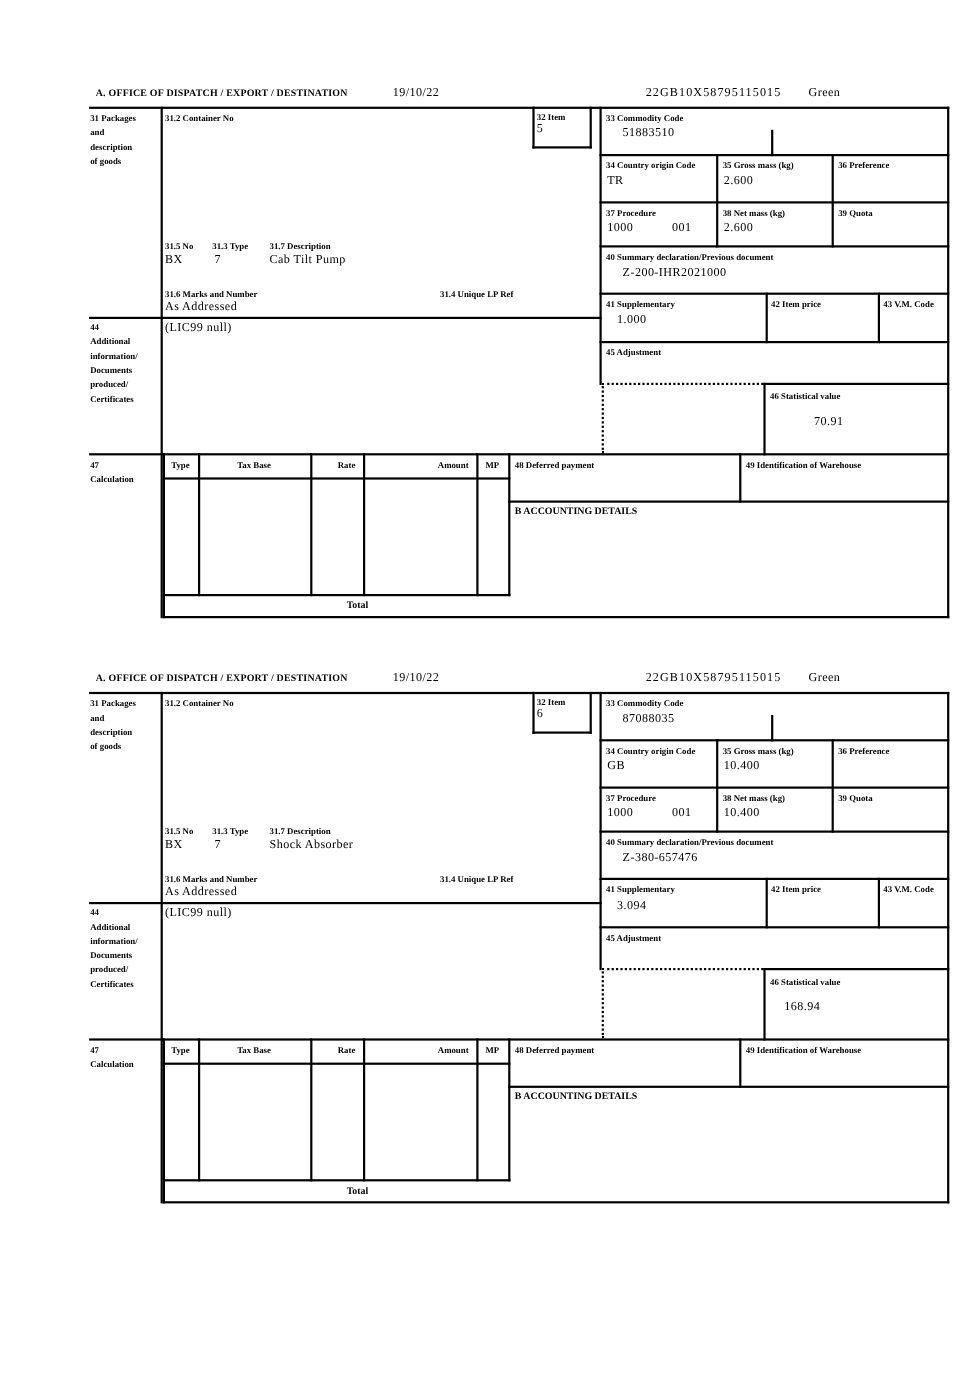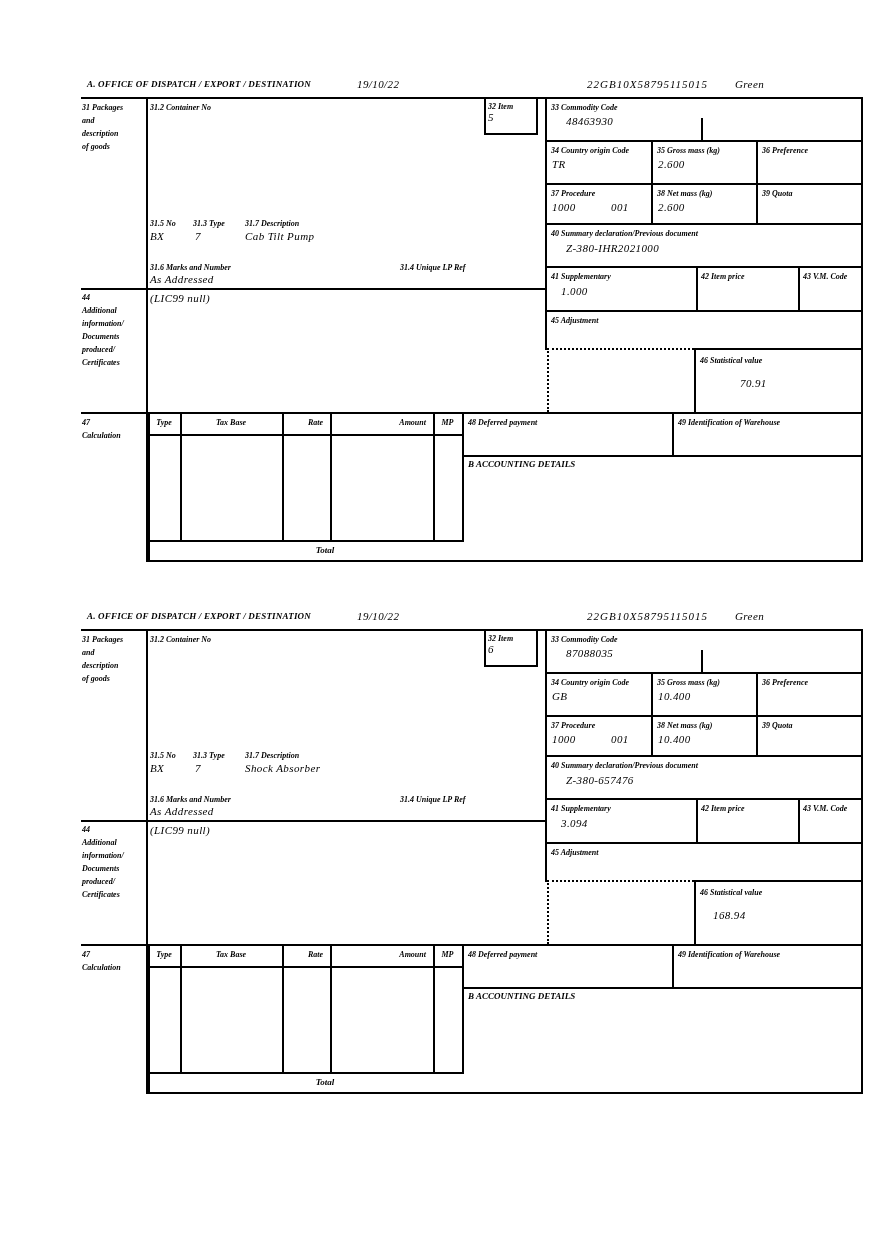--- a/index.html
+++ b/index.html
@@ -1,20 +1,19 @@
 <!DOCTYPE html>
 <html><head>
 <meta charset="utf-8">
 <style>
   html,body { margin:0; padding:0; background:#fff; }
   .page {
     position:relative; width:882px; height:1250px; background:#ffffff;
     font-family:"Liberation Serif","DejaVu Serif",serif; color:#000;
     overflow:hidden;
-    font-style:italic;
   }
   .sad-block { position:absolute; left:81px; width:782px; height:488px; }
   #blocks .sad-block:nth-child(1){ top:76px; }
   #blocks .sad-block:nth-child(2){ top:608px; }
 
   .hl { position:absolute; height:2px; background:#000; }
   .vl { position:absolute; width:2px; background:#000; }
   .dhl { position:absolute; height:0; border-top:2px dotted #000; }
   .dvl { position:absolute; width:0; border-left:2px dotted #000; }
 
@@ -112,31 +111,31 @@
     <span class="b9" style="left:387px; top:383px;">B ACCOUNTING DETAILS</span>
 
     <div class="cell tc" style="left:67px; top:340px; width:32px;">Type</div>
     <div class="cell tc" style="left:99px; top:340px; width:102px;">Tax Base</div>
     <div class="cell tr" style="left:201px; top:340px; width:44px;">Rate</div>
     <div class="cell tr" style="left:249px; top:340px; width:99px;">Amount</div>
     <div class="cell tc" style="left:352px; top:340px; width:29px;">MP</div>
     <div class="b9 tc" style="left:67px; top:469px; width:354px; text-align:center;">Total</div>
 
     <span class="val" style="left:407px; top:34px;">5</span>
-    <span class="val" style="left:485px; top:38px;">48463930</span>
+    <span class="val" style="left:485px; top:38px;">51883510</span>
     <span class="val" style="left:471px; top:81px;">TR</span>
     <span class="val" style="left:577px; top:81px;">2.600</span>
     <span class="val" style="left:471px; top:124px;">1000</span>
     <span class="val" style="left:530px; top:124px;">001</span>
     <span class="val" style="left:577px; top:124px;">2.600</span>
     <span class="val" style="left:69px; top:153px;">BX</span>
     <span class="val" style="left:114px; top:153px;">7</span>
     <span class="val" style="left:164px; top:153px;">Cab Tilt Pump</span>
     <span class="val" style="left:69px; top:196px;">As Addressed</span>
-    <span class="val" style="left:485px; top:165px;">Z-380-IHR2021000</span>
+    <span class="val" style="left:485px; top:165px;">Z-200-IHR2021000</span>
     <span class="val" style="left:480px; top:208px;">1.000</span>
     <span class="val" style="left:69px; top:215px;">(LIC99 null)</span>
     <span class="val" style="left:659px; top:300px;">70.91</span>
   </section>
 
   <section class="sad-block">
 
     <span class="hdr-title" style="left:6px; top:3px;">A.  OFFICE OF DISPATCH / EXPORT / DESTINATION</span>
     <span class="val" style="left:276px; top:1px;">19/10/22</span>
     <span class="val sp1" style="left:506px; top:1px;">22GB10X58795115015</span>

